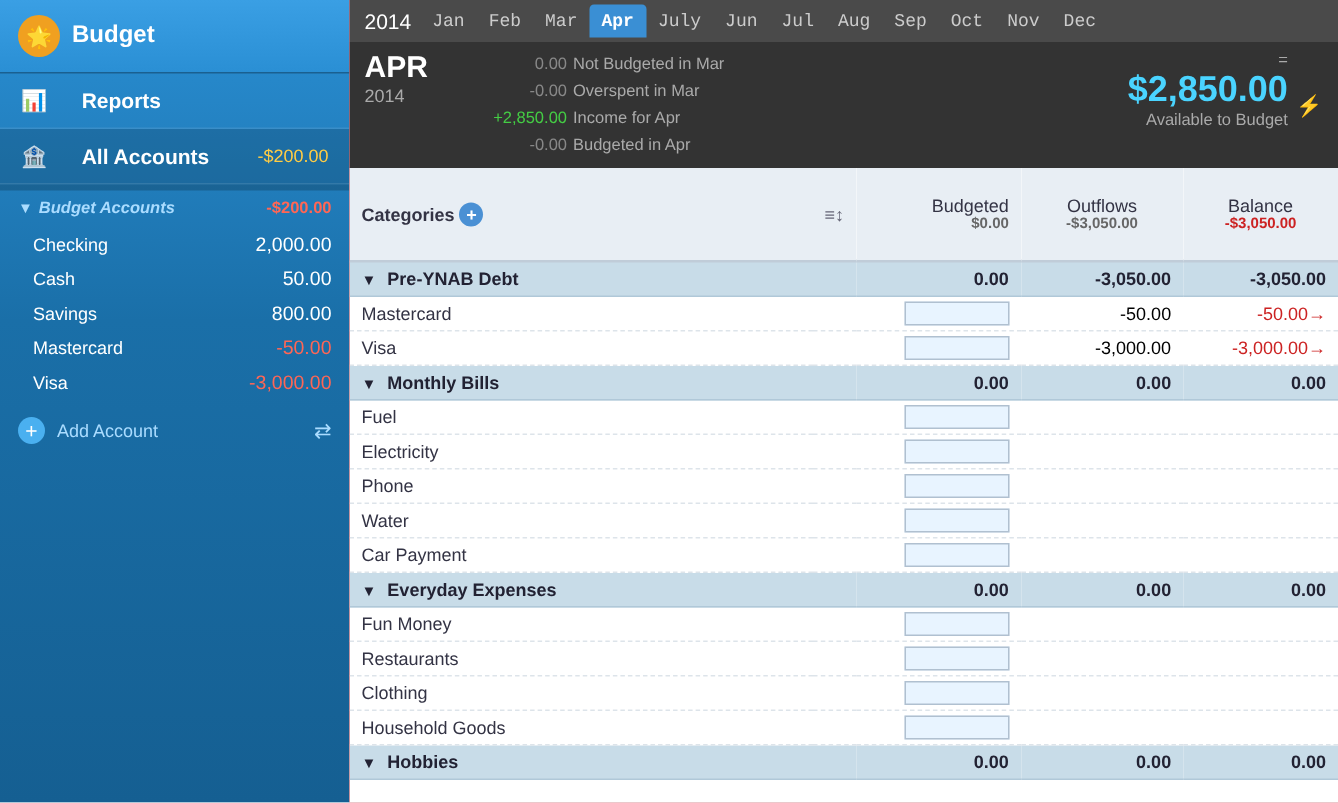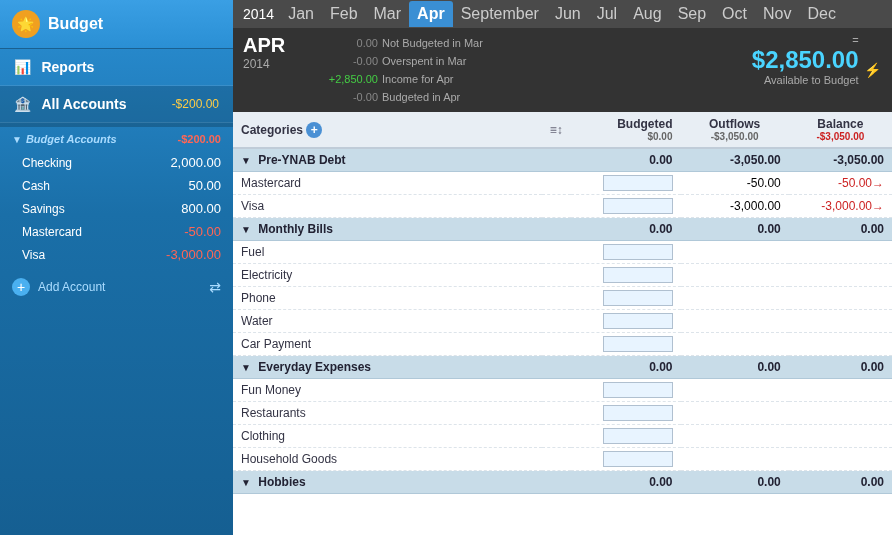--- a/index.html
+++ b/index.html
@@ -46,20 +46,21 @@
       border-bottom: 1px solid rgba(255,255,255,0.1);
     }
     .sidebar-nav-item .nav-icon {
       margin-right: 10px;
       font-size: 14px;
     }
     .sidebar-nav-item .nav-label {
       font-size: 14px;
       font-weight: bold;
       flex: 1;
+      margin-left: 13px;
     }
     .sidebar-nav-item .nav-amount {
       font-size: 12px;
       color: #ffcc44;
     }
 
     .sidebar-nav-item.all-accounts {
       background: rgba(0,0,0,0.15);
     }
 
@@ -146,22 +147,23 @@
     .month-nav {
       color: white;
       padding: 2px 6px;
       cursor: pointer;
       font-size: 14px;
     }
     .month-tab {
       padding: 4px 8px;
       color: #ccc;
       cursor: pointer;
-      font-size: 16px;
+      font-size: 12px;
       border-radius: 3px 3px 0 0;
+      font-family: Liberation Mono, monospace;
     }
     .month-tab.active {
       background: #3a8fd4;
       color: white;
       font-weight: bold;
     }
 
     
     .summary-bar {
       display: flex;
@@ -222,40 +224,40 @@
     }
 
     .budget-table {
       width: 100%;
       border-collapse: collapse;
     }
 
     .budget-table thead th {
       background: #e8eef4;
       border-bottom: 2px solid #c0ccd8;
-      padding: 5px 8px;
+      padding: 18px 8px;
       font-size: 12px;
       color: #334;
       position: sticky;
       top: 0;
       z-index: 10;
     }
     .th-categories {
       text-align: left;
       width: 50%;
     }
     .th-tools {
       width: 60px;
       text-align: center;
     }
     .th-budgeted { text-align: right; width: 17%; }
     .th-outflows { text-align: center; width: 17%; }
     .th-balance { width: 16%; }
 
-    .th-label { font-weight: bold; }
+    .th-label { font-weight: normal; }
     .th-sub { font-size: 10px; color: #666; }
 
     .budget-table td {
       padding: 3px 8px;
       border-bottom: 1px dashed #dde4ea;
       font-size: 12px;
       vertical-align: middle;
     }
 
     .group-row td {
@@ -346,21 +348,21 @@
 </div>
 
 <div class="main-area">
 
   <div class="month-bar">
     <span class="month-nav">2014</span>
     <span class="month-tab">Jan</span>
     <span class="month-tab">Feb</span>
     <span class="month-tab">Mar</span>
     <span class="month-tab active">Apr</span>
-    <span class="month-tab">September</span>
+    <span class="month-tab">July</span>
     <span class="month-tab">Jun</span>
     <span class="month-tab">Jul</span>
     <span class="month-tab">Aug</span>
     <span class="month-tab">Sep</span>
     <span class="month-tab">Oct</span>
     <span class="month-tab">Nov</span>
     <span class="month-tab">Dec</span>
   </div>
 
   <div class="summary-bar">

